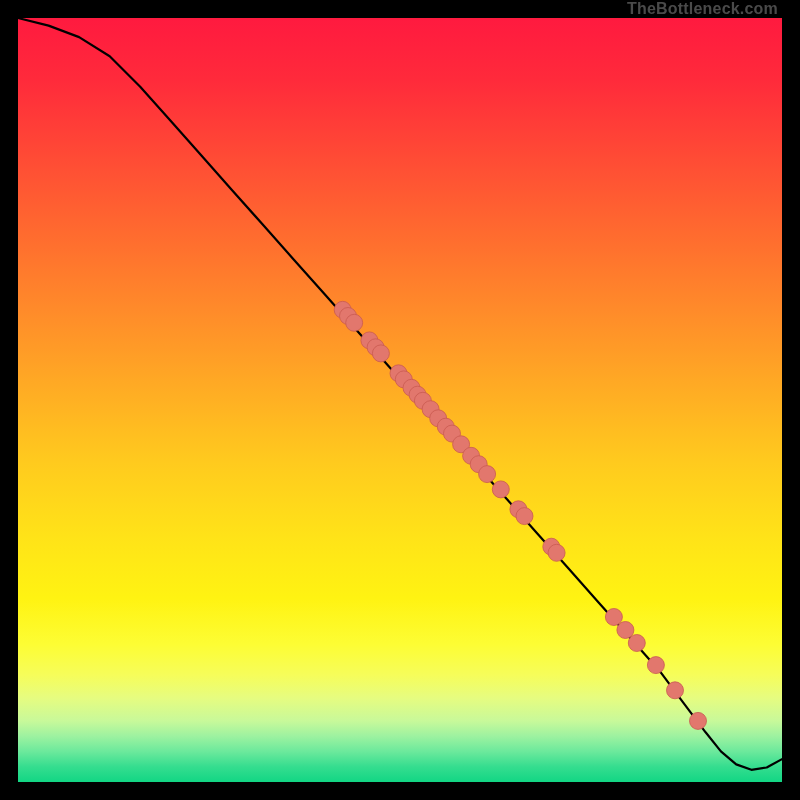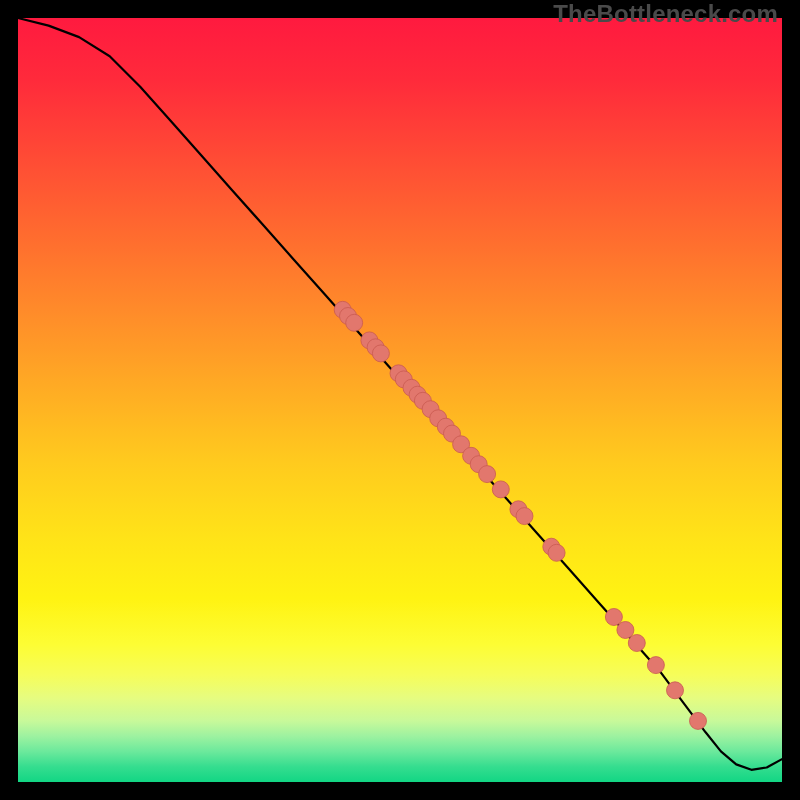--- a/index.html
+++ b/index.html
@@ -41,21 +41,21 @@
       #9df2a0 94%,
       #6ce99c 96%,
       #35dd8f 98%,
       #12d684 100%);
   }
   .watermark {
     position: absolute;
     top: 0px;
     right: 22px;
     color: #4a4a4a;
-    font-size: 24px;
+    font-size: 16px;
     font-weight: 600;
     letter-spacing: 0.2px;
     user-select: none;
   }
   svg.overlay {
     position: absolute;
     left: 18px;
     top: 18px;
     width: 764px;
     height: 764px;

